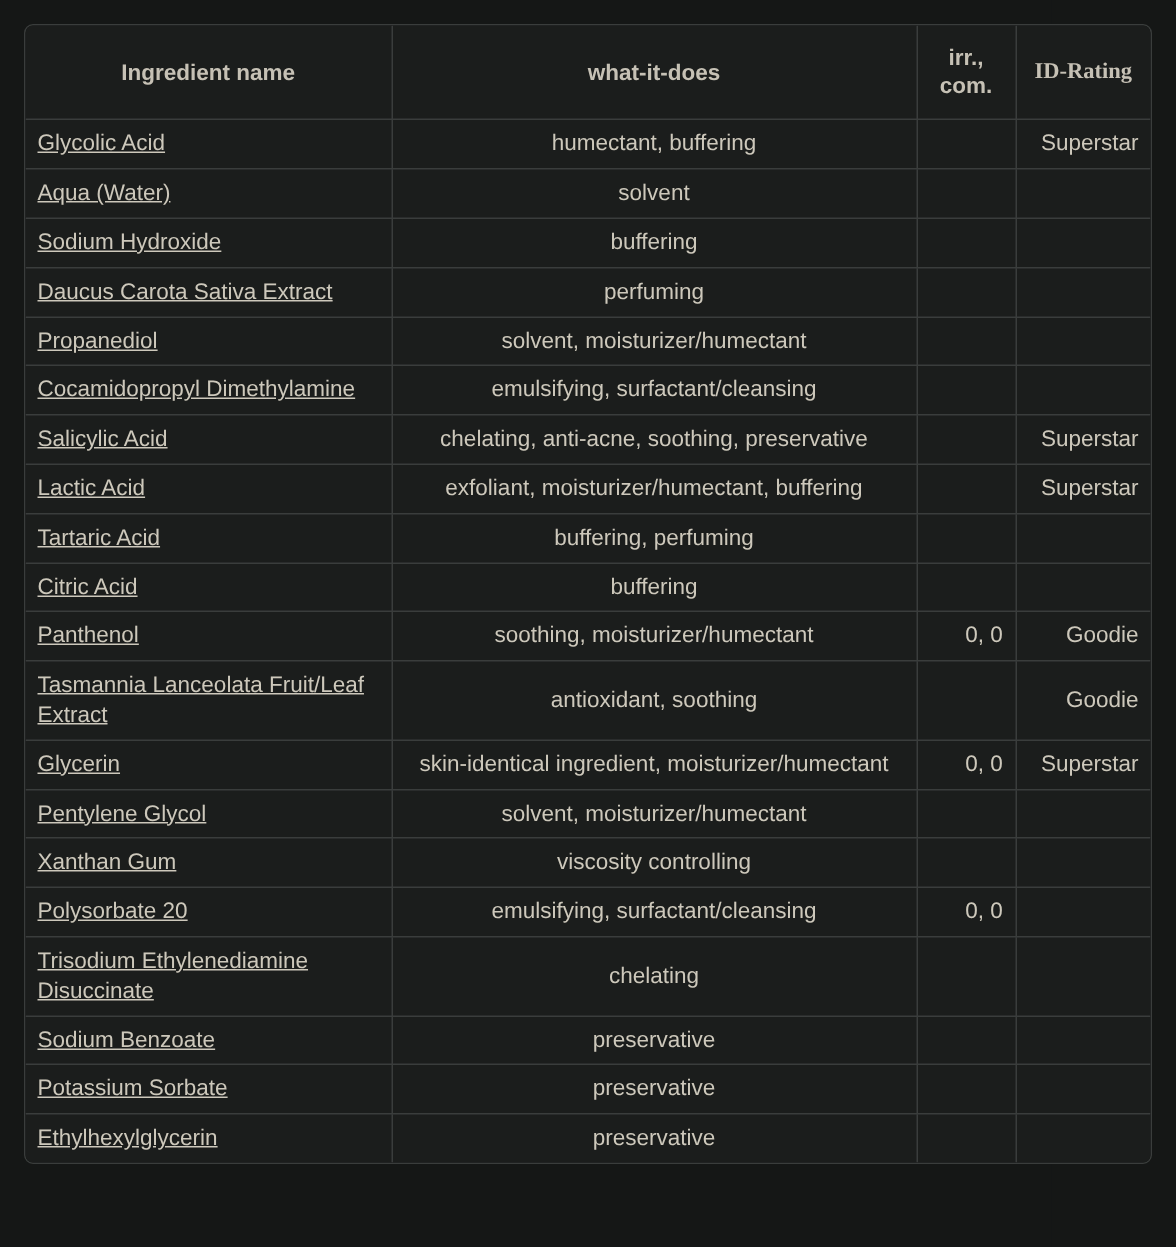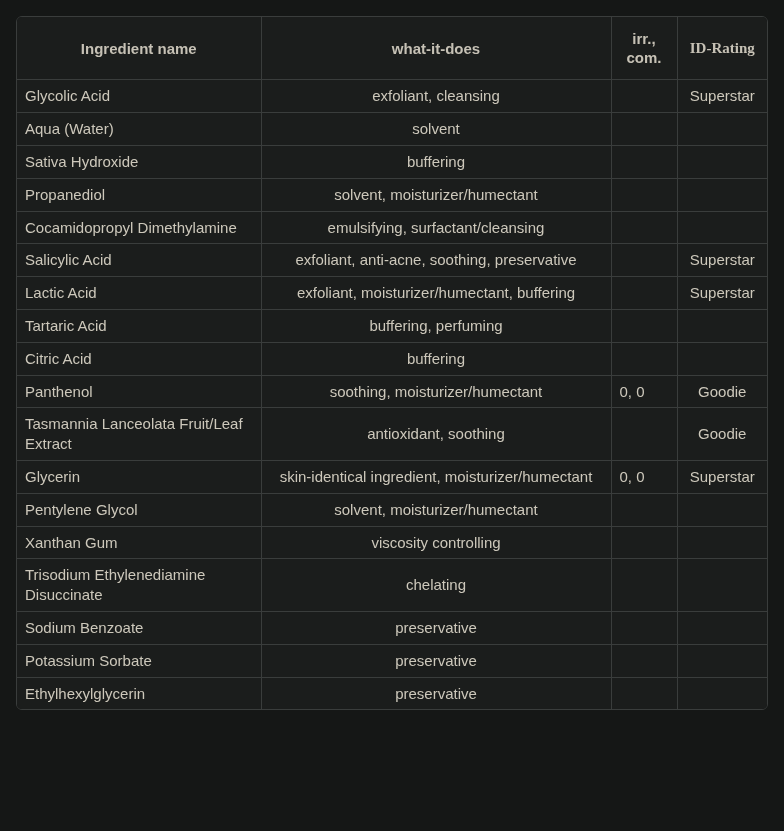--- a/index.html
+++ b/index.html
@@ -60,24 +60,25 @@
     vertical-align: middle;
     background: #1b1d1c;
   }
   table.ingredients td:last-child { border-right: none; }
   table.ingredients tr:last-child td { border-bottom: none; }
 
   td.cell-name {
     text-align: left;
     overflow-wrap: break-word;
     word-break: break-word;
+    text-decoration: underline;
   }
   td.cell-what   { text-align: center; }
-  td.cell-irr    { text-align: left; color: #53cfa0; }
-  td.cell-rating { text-align: center; color: #53cfa0; }
+  td.cell-irr    { text-align: right; color: #53cfa0; }
+  td.cell-rating { text-align: right; color: #53cfa0; }
 
   td.cell-irr:empty::after,
   td.cell-rating:empty::after,
   td.cell-what:empty::after { content: "\00a0"; }
 </style>
 </head>
 <body>
 
 <div id="page">
   <div class="table-wrap">
@@ -92,51 +93,57 @@
         <tr>
           <th>Ingredient name</th>
           <th>what-it-does</th>
           <th>irr., com.</th>
           <th>ID-Rating</th>
         </tr>
       </thead>
       <tbody id="table-body">
           <tr>
             <td class="cell-name">Glycolic Acid</td>
-            <td class="cell-what">exfoliant, cleansing</td>
+            <td class="cell-what">humectant, buffering</td>
             <td class="cell-irr"></td>
             <td class="cell-rating">Superstar</td>
           </tr>
           <tr>
             <td class="cell-name">Aqua (Water)</td>
             <td class="cell-what">solvent</td>
             <td class="cell-irr"></td>
             <td class="cell-rating"></td>
           </tr>
           <tr>
-            <td class="cell-name">Sativa Hydroxide</td>
+            <td class="cell-name">Sodium Hydroxide</td>
             <td class="cell-what">buffering</td>
+            <td class="cell-irr"></td>
+            <td class="cell-rating"></td>
+          </tr>
+          <tr>
+            <td class="cell-name">Daucus Carota Sativa Extract</td>
+            <td class="cell-what">perfuming</td>
             <td class="cell-irr"></td>
             <td class="cell-rating"></td>
           </tr>
           <tr>
             <td class="cell-name">Propanediol</td>
             <td class="cell-what">solvent, moisturizer/humectant</td>
             <td class="cell-irr"></td>
             <td class="cell-rating"></td>
           </tr>
           <tr>
             <td class="cell-name">Cocamidopropyl Dimethylamine</td>
             <td class="cell-what">emulsifying, surfactant/cleansing</td>
             <td class="cell-irr"></td>
             <td class="cell-rating"></td>
           </tr>
           <tr>
             <td class="cell-name">Salicylic Acid</td>
-            <td class="cell-what">exfoliant, anti-acne, soothing, preservative</td>
+            <td class="cell-what">chelating, anti-acne, soothing, preservative</td>
             <td class="cell-irr"></td>
             <td class="cell-rating">Superstar</td>
           </tr>
           <tr>
             <td class="cell-name">Lactic Acid</td>
             <td class="cell-what">exfoliant, moisturizer/humectant, buffering</td>
             <td class="cell-irr"></td>
             <td class="cell-rating">Superstar</td>
           </tr>
           <tr>
@@ -175,20 +182,26 @@
             <td class="cell-irr"></td>
             <td class="cell-rating"></td>
           </tr>
           <tr>
             <td class="cell-name">Xanthan Gum</td>
             <td class="cell-what">viscosity controlling</td>
             <td class="cell-irr"></td>
             <td class="cell-rating"></td>
           </tr>
           <tr>
+            <td class="cell-name">Polysorbate 20</td>
+            <td class="cell-what">emulsifying, surfactant/cleansing</td>
+            <td class="cell-irr">0, 0</td>
+            <td class="cell-rating"></td>
+          </tr>
+          <tr>
             <td class="cell-name">Trisodium Ethylenediamine Disuccinate</td>
             <td class="cell-what">chelating</td>
             <td class="cell-irr"></td>
             <td class="cell-rating"></td>
           </tr>
           <tr>
             <td class="cell-name">Sodium Benzoate</td>
             <td class="cell-what">preservative</td>
             <td class="cell-irr"></td>
             <td class="cell-rating"></td>

